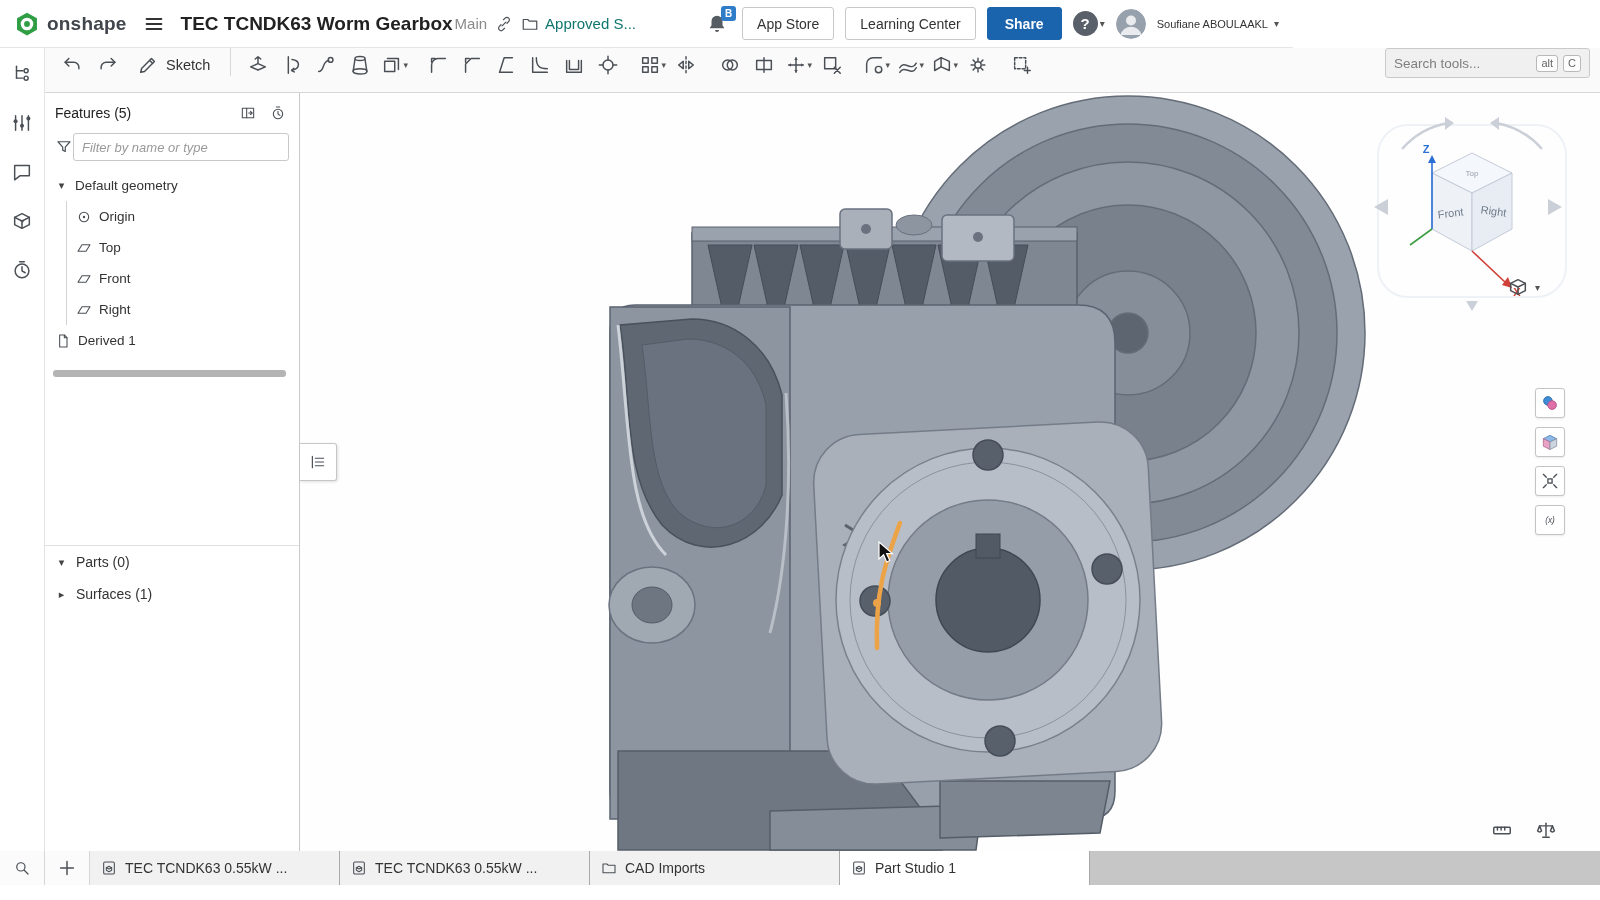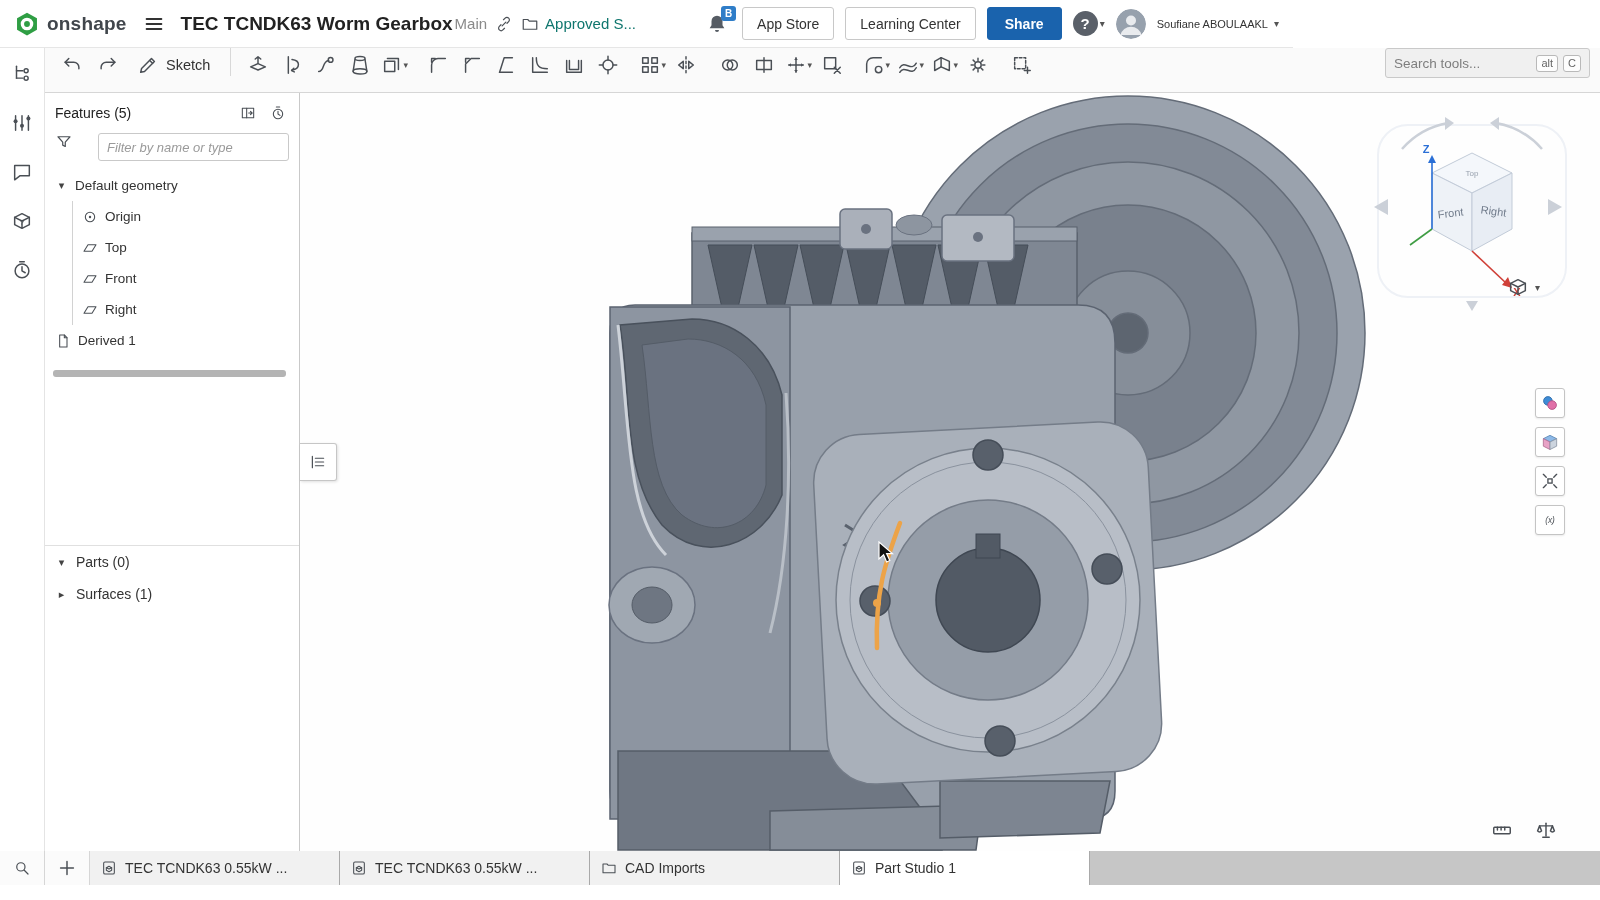--- a/index.html
+++ b/index.html
@@ -50,26 +50,26 @@
 
 
 .leftstrip{position:absolute;top:48px;left:0;width:45px;height:803px;background:#fff;border-right:1px solid #e4e4e4;display:flex;flex-direction:column;align-items:center;padding-top:11px;gap:19px;z-index:3}
 .strip-btn{width:30px;height:30px;display:flex;align-items:center;justify-content:center;border-radius:3px}
 
 
 .fpanel{position:absolute;top:93px;left:45px;width:255px;height:758px;background:#fff;border-right:1px solid #c9c9c9;display:flex;flex-direction:column;z-index:3}
 .fp-head{display:flex;align-items:center;gap:6px;padding:9px 10px 5px}
 .fp-title{font-size:14px;color:#222}
 .fp-head-icons{margin-left:auto;display:flex;gap:8px}
-.fp-filter{display:flex;gap:25px;padding:4px 10px 9px}
+.fp-filter{display:flex;align-items:center;gap:0;padding:4px 10px 9px}
 .fp-filter input{flex:1;min-width:0;height:28px;border:1px solid #c9c9c9;border-radius:3px;padding:0 8px;font-family:inherit;font-size:13px;outline:none}
 .fp-filter input::placeholder{color:#9a9a9a;font-style:italic}
 .tree-row{display:flex;align-items:center;gap:7px;height:31px;padding:0 10px;font-size:13.5px;color:#333;white-space:nowrap}
 .tchev{width:13px;font-size:11px;color:#444;text-align:center}
-.tree-children{margin-left:27px;border-left:1px solid #d2d2d2}
+.tree-children{margin-left:21px;border-left:1px solid #d2d2d2}
 .tree-children .tree-row{padding-left:9px}
 .rollback{height:7px;background:#b4b4b4;border-radius:3px;margin:14px 13px 0 8px}
 .fp-gap{height:168px}
 .fp-sections{border-top:1px solid #e0e0e0}
 .sec-row{display:flex;align-items:center;gap:8px;height:32px;padding:0 10px;font-size:14px;color:#333}
 .schev{width:13px;font-size:11px;color:#444;text-align:center}
 
 
 .flyout{position:absolute;left:300px;top:443px;width:37px;height:38px;background:#fff;border:1px solid #c6c6c6;border-left:none;border-radius:0 3px 3px 0;display:flex;align-items:center;justify-content:center;box-shadow:1px 1px 3px rgba(0,0,0,.12);z-index:4}
 

